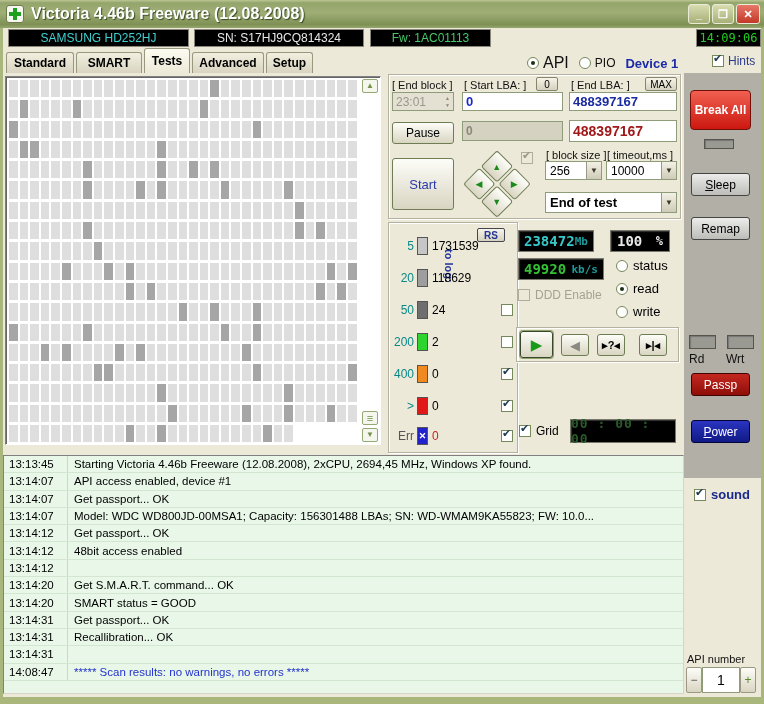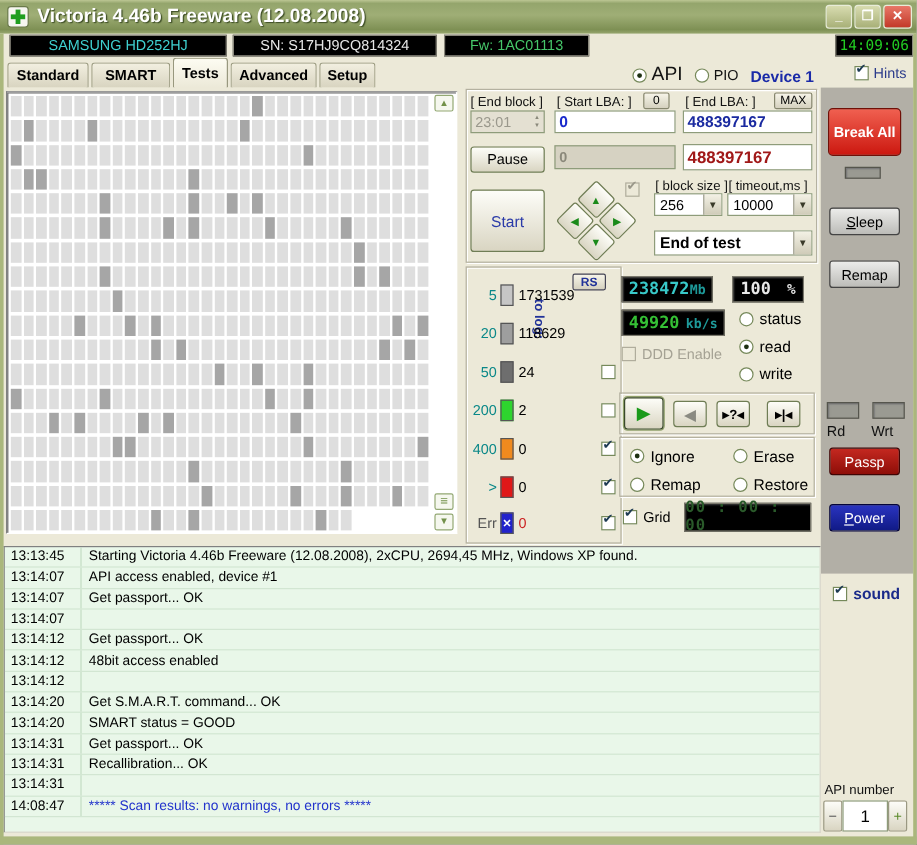--- a/index.html
+++ b/index.html
@@ -888,39 +888,20 @@
     <span style="color:#8a8a82;font-size:13px;line-height:1;">◀</span>
     </div>
   <div class="abs btn" style="left:597px;top:334px;width:28px;height:22px;font-weight:bold;font-size:11px;">
     <span>▸?◂</span>
     </div>
   <div class="abs btn" style="left:639px;top:334px;width:28px;height:22px;font-weight:bold;font-size:11px;">
     <span>▸|◂</span>
     </div>
 
   
-  <div class="abs etched" style="left:516px;top:364px;width:163px;height:50px;padding:6px 0 0 8px;
-       display:grid;grid-template-columns:86px 1fr;row-gap:5px;" id="defectradios">
-      <div style="display: flex; align-items: center; gap: 5px;">
-        <div class="radio sel"></div>
-        <div style="font-size: 13px;">Ignore</div>
-      </div>
-      <div style="display: flex; align-items: center; gap: 5px;">
-        <div class="radio"></div>
-        <div style="font-size: 13px;">Erase</div>
-      </div>
-      <div style="display: flex; align-items: center; gap: 5px;">
-        <div class="radio"></div>
-        <div style="font-size: 13px;">Remap</div>
-      </div>
-      <div style="display: flex; align-items: center; gap: 5px;">
-        <div class="radio"></div>
-        <div style="font-size: 13px;">Restore</div>
-      </div>
-    </div>
 
   
   <div class="abs" style="left:519px;top:424px;display:flex;align-items:center;gap:5px;">
     <span class="cb checked">
         <span class="tick">✔</span>
       </span>
     <span style="font-size:12px;">Grid</span>
   </div>
   <div class="lcd abs" style="left:570px;top:419px;width:106px;height:24px;justify-content:center;">
     <span style="color:#2a5a2a;font-size:13px;letter-spacing:1px;">00 : 00 : 00</span>
@@ -966,20 +947,21 @@
       <div class="log-row">
         <div class="log-time">13:14:07</div>
         <div class="log-text" style="color: rgb(0, 0, 0);">API access enabled, device #1</div>
       </div>
       <div class="log-row">
         <div class="log-time">13:14:07</div>
         <div class="log-text" style="color: rgb(0, 0, 0);">Get passport... OK</div>
       </div>
       <div class="log-row">
         <div class="log-time">13:14:07</div>
+        <div class="log-text" style="color: rgb(0, 0, 0);">Model: WDC WD800JD-00MSA1; Capacity: 156301488 LBAs; SN: WD-WMAM9KA55823; FW: 10.0...</div>
       </div>
       <div class="log-row">
         <div class="log-time">13:14:12</div>
         <div class="log-text" style="color: rgb(0, 0, 0);">Get passport... OK</div>
       </div>
       <div class="log-row">
         <div class="log-time">13:14:12</div>
         <div class="log-text" style="color: rgb(0, 0, 0);">48bit access enabled</div>
       </div>
       <div class="log-row">

